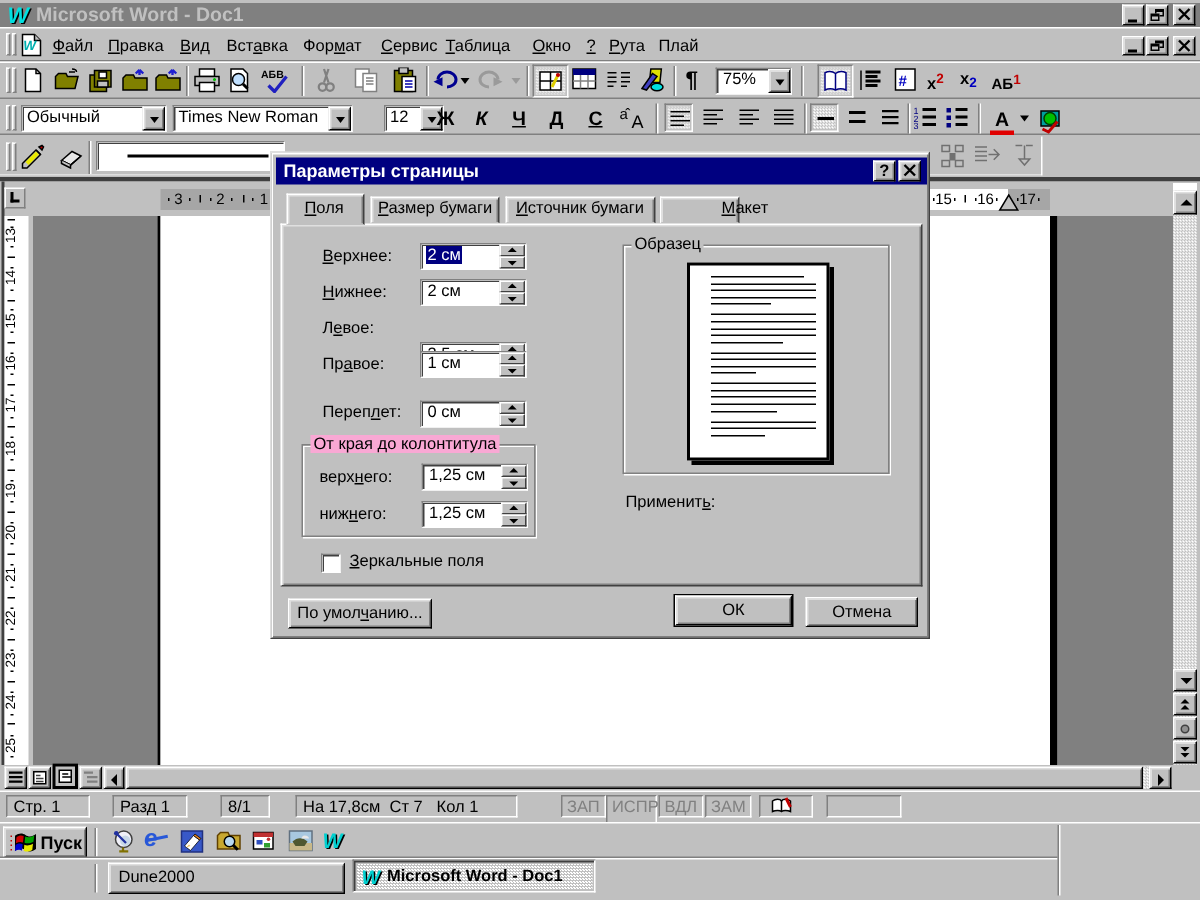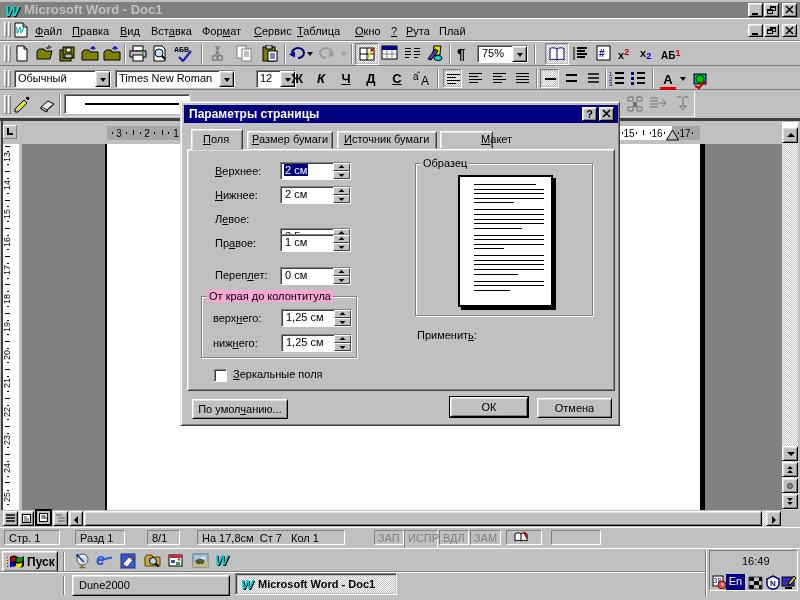--- a/index.html
+++ b/index.html
@@ -702,37 +702,14 @@
 <div class="abs" style="left:215px;top:552px;font-weight:bold;font-style:italic;font-size:14px;color:#00d0d0;text-shadow:1px 1px 0 #000;">W</div>
 <div class="abs" style="left:0;top:571px;width:705px;height:2px;border-top:1px solid #808080;border-bottom:1px solid #fff;"></div>
 <div class="abs sep" style="left:63px;top:576px;height:19px;"></div>
 <div class="abs raised" style="left:72px;top:575px;width:158px;height:21px;padding:3px 6px;">Dune2000</div>
 <div class="abs" style="left:235px;top:573px;width:162px;height:22px;border:1px solid;border-color:#808080 #fff #fff #808080;box-shadow:inset 1px 1px 0 #404040;">
   <div class="dither" style="position:absolute;left:2px;top:2px;right:1px;bottom:1px;"></div>
   <span style="position:absolute;left:22px;top:4px;font-weight:bold;">Microsoft Word - Doc1</span>
   <span style="position:absolute;left:5px;top:3px;font-weight:bold;font-style:italic;font-size:13px;color:#00d0d0;text-shadow:1px 1px 0 #000;">W</span>
 </div>
 <div class="abs sep" style="left:705px;top:550px;height:47px;"></div>
-<div class="abs sunk2" style="left:709px;top:550px;width:89px;height:41px;">
-  <span style="position:absolute;left:32px;top:4px;">16:49</span>
-  <svg class="abs" style="left:2px;top:24px;" width="15" height="14" viewBox="0 0 15 14">
-        <rect x="1" y="1" width="10" height="10" fill="#fff" stroke="#000"></rect>
-        <text x="1.5" y="8" font-size="7" fill="#000080">38</text>
-        <circle cx="10" cy="10" r="4" fill="#e05050" stroke="#800000"></circle>
-        <path d="M10 8v2h2" stroke="#fff" fill="none"></path>
-      </svg>
-<div class="abs" style="left:16px;top:23px;width:19px;height:16px;background:#000080;color:#fff;font-size:11px;text-align:center;line-height:15px;">En</div>
-<svg class="abs" style="left:37px;top:24px;" width="17" height="15" viewBox="0 0 17 15">
-        <path d="M2 2h5v4H2zM7 6h5v4H7zM2 10h5v4H2zM12 2h3v4h-3zM12 10h3v4h-3z" fill="#000"></path>
-        <path d="M2 2h13v12H2z" fill="none" stroke="#404040"></path>
-      </svg>
-<svg class="abs" style="left:55px;top:24px;" width="16" height="15" viewBox="0 0 16 15">
-        <path d="M8 1l6 3v5c0 3-3 5-6 5S2 12 2 9V4z" fill="#fff" stroke="#000080" stroke-width="1.5"></path>
-        <text x="5" y="11" font-size="8" font-weight="bold" fill="#000080">N</text>
-      </svg>
-<svg class="abs" style="left:71px;top:24px;" width="16" height="15" viewBox="0 0 16 15">
-        <rect x="1" y="2" width="12" height="9" fill="#3030c0" stroke="#000"></rect>
-        <path d="M4 13h7" stroke="#000" stroke-width="2"></path>
-        <path d="M13 1l-5 6-1 3 3-1 5-6z" fill="#e0c000" stroke="#000"></path>
-      </svg>
+
 </div>
 
-</div>
-
 </body></html>

